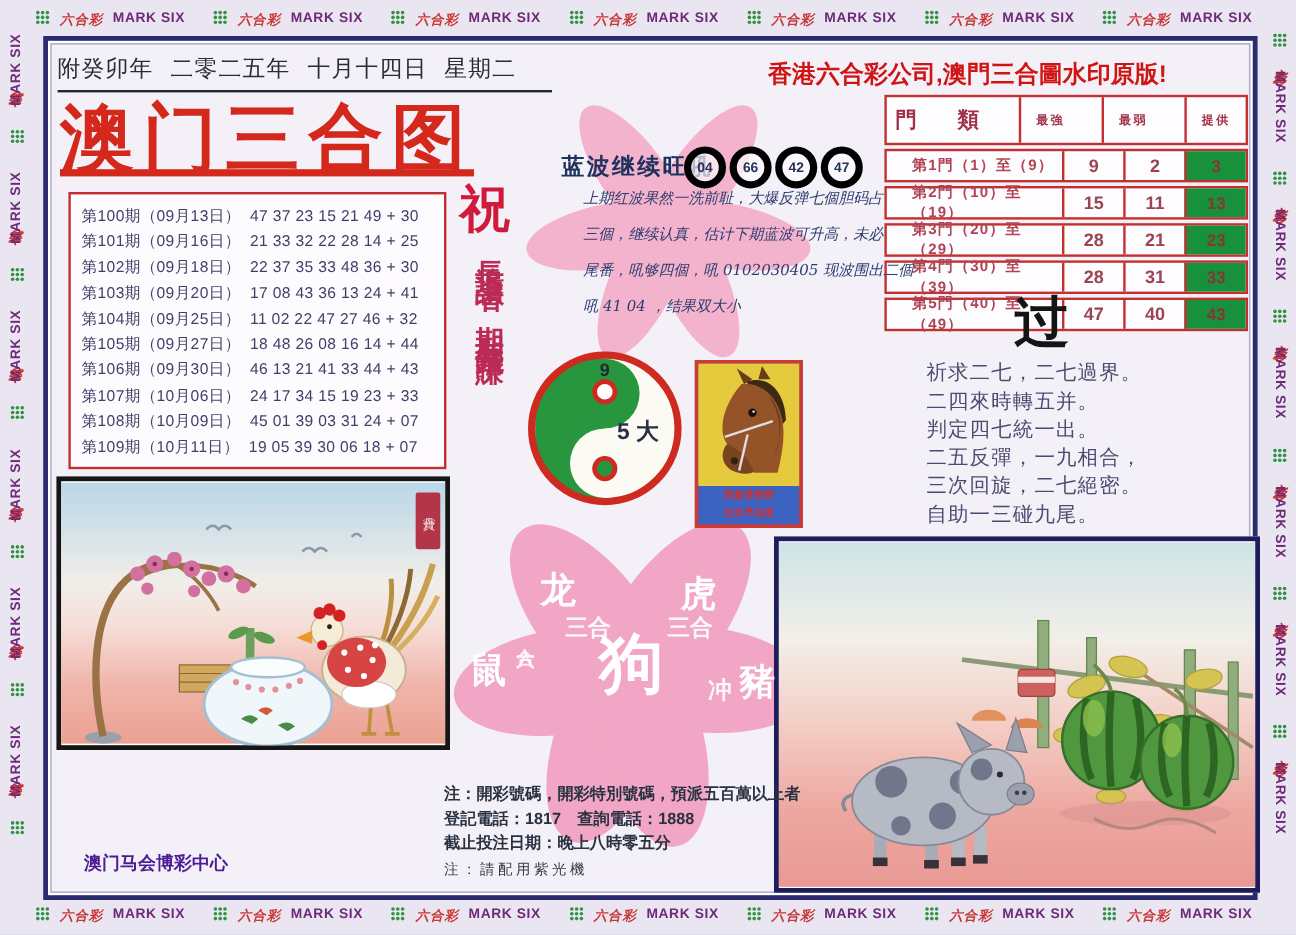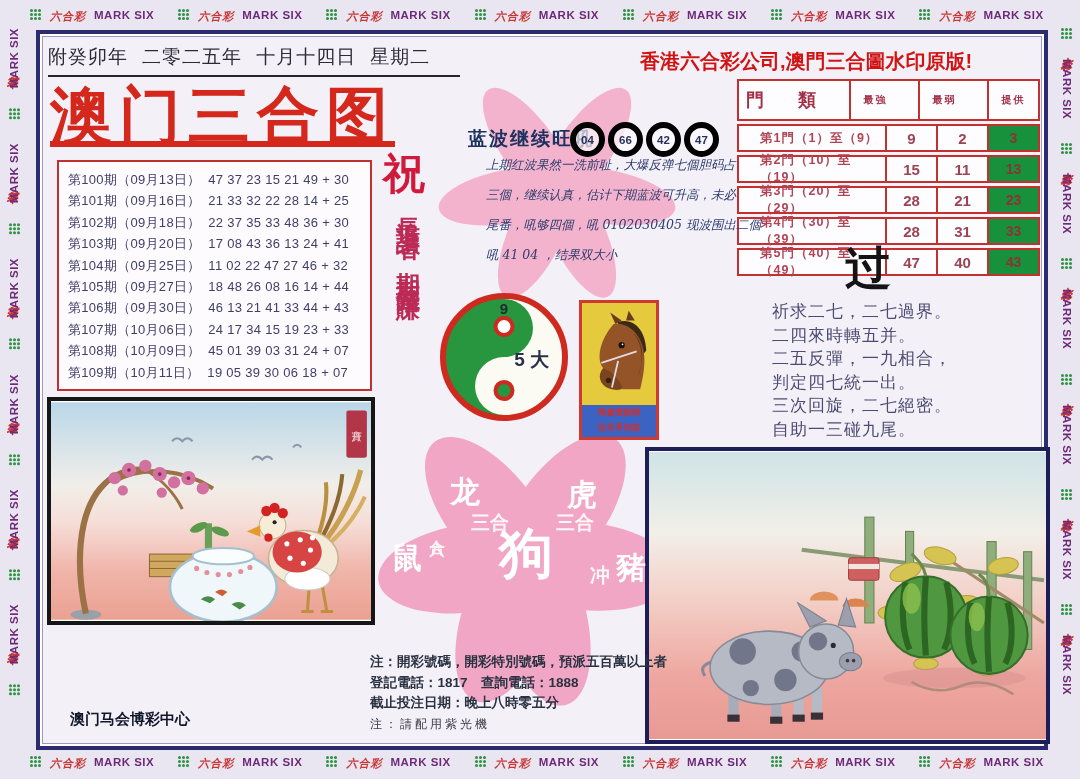--- a/index.html
+++ b/index.html
@@ -37,21 +37,21 @@
   .rrow{font-size:13px;color:#3f3f68;line-height:21.4px;white-space:pre;letter-spacing:.3px;}
   
   .pic{position:absolute;background:#fff;}
   .rooster-pic{left:47px;top:397px;width:320px;height:220px;border:4px solid #161616;}
   .pig-pic{left:645px;top:447px;width:397px;height:289px;border:4px solid #1d1d5a;}
   .pic svg{display:block;width:100%;height:100%;}
   
   .bottom-box{position:absolute;left:55px;top:623px;width:313px;height:78px;border:3px solid #b23030;
      border-radius:16px;background:#faf8fc;padding:10px 16px;box-sizing:border-box;
      font-size:12.5px;color:#8a6060;}
-  .org-line{position:absolute;left:70px;top:710px;font-size:15px;font-weight:bold;color:#0f172a;}
+  .org-line{position:absolute;left:70px;top:710px;font-size:15px;font-weight:bold;color:#4c1d95;}
   
   .bless-big{position:absolute;left:383px;top:146px;font-size:42px;font-weight:bold;color:#d01a3c;
      font-family:"DejaVu Serif","Liberation Serif",serif;}
   .bless-vert{position:absolute;left:392px;top:198px;height:320px;writing-mode:vertical-rl;
      font-size:24px;font-weight:bold;color:#bc2a56;letter-spacing:6px;
      font-family:"DejaVu Serif","Liberation Serif",serif;}
   
   .flower{position:absolute;width:0;height:0;}
   .flower .petal{position:absolute;bottom:0;left:0;margin-left:calc(var(--pw) / -2);
      width:var(--pw);height:var(--ph);transform-origin:50% 100%;transform:rotate(var(--a));
@@ -76,21 +76,21 @@
   .yy::before{content:'';position:absolute;top:0;left:25%;width:50%;height:50%;border-radius:50%;background:#27963f;}
   .yy::after{content:'';position:absolute;bottom:0;left:25%;width:50%;height:50%;border-radius:50%;background:#fbfbf4;}
   .yy .dot-top{position:absolute;top:17px;left:50%;transform:translateX(-50%);width:13px;height:13px;
      border-radius:50%;background:#fff;border:4px solid #cf2a20;z-index:2;}
   .yy .dot-bot{position:absolute;bottom:14px;left:50%;transform:translateX(-50%);width:13px;height:13px;
      border-radius:50%;background:#27963f;border:4px solid #cf2a20;z-index:2;}
   .yy .num9{position:absolute;top:1px;left:50%;transform:translateX(-50%);font-size:15px;
      font-weight:bold;color:#222a30;z-index:3;}
   .yy .lbl5{position:absolute;right:13px;top:48px;font-size:19px;font-weight:bold;color:#2a3048;z-index:3;}
   
-  .horse-card{position:absolute;left:579px;top:300px;width:80px;height:140px;border:3px solid #cf3a30;
+  .horse-card{position:absolute;left:579px;top:300px;width:90px;height:140px;border:3px solid #cf3a30;
      background:#3c63c2;box-sizing:border-box;z-index:2;}
   .horse-img{height:102px;background:#e6ca3e;overflow:hidden;}
   .horse-img svg{display:block;width:100%;height:100%;}
   .horse-cap{font-size:8.5px;line-height:15px;color:#d03030;font-weight:bold;text-align:center;}
   
   .gtable{position:absolute;left:737px;top:79px;width:303px;display:flex;flex-direction:column;gap:3px;}
   .gt-row{display:flex;border:2px solid #c23030;background:#fdfcfe;height:24px;}
   .gt-row.head{height:38px;}
   .gt-cat{flex:1;display:flex;align-items:center;padding-left:21px;color:#b04454;font-weight:bold;
      font-size:12.5px;letter-spacing:1px;}
@@ -366,22 +366,22 @@
       </svg>
     </div>
     <div class="horse-cap">馬會透密榜</div>
     <div class="horse-cap">生肖早知道</div>
   </div>
 
   <div class="pass-big">过</div>
   <div class="poem">
     <div>祈求二七，二七過界。</div>
     <div>二四來時轉五并。</div>
+    <div>判定四七統一出。</div>
     <div>二五反彈，一九相合，</div>
-    <div>判定四七統一出。</div>
     <div>三次回旋，二七絕密。</div>
     <div>自助一三碰九尾。</div>
   </div>
 
   <div class="pic rooster-pic">
     <svg viewBox="0 0 312 212">
       <defs>
         <linearGradient id="g1" x1="0" y1="0" x2="0" y2="1">
           <stop offset="0" stop-color="#b9d7e8"></stop>
             <stop offset="0.38" stop-color="#f1eee9"></stop>

